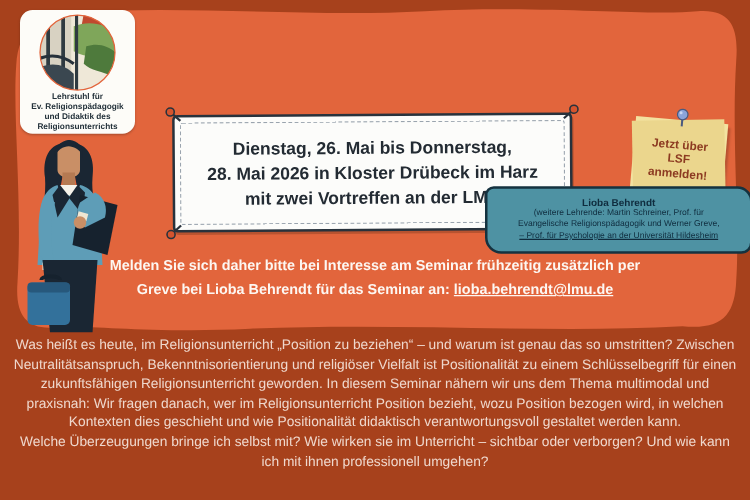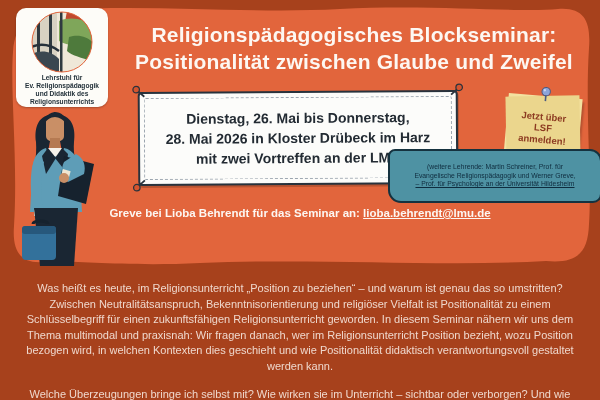--- a/index.html
+++ b/index.html
@@ -54,21 +54,21 @@
 
   
   .registration{position:absolute;left:40px;top:204px;width:520px;text-align:center;z-index:4;
     color:#FDF7F2;font-weight:bold;font-size:11.5px;line-height:19px;}
   .registration div{white-space:nowrap;}
   .registration .email{text-decoration:underline;cursor:pointer;}
 
   
   .description{position:absolute;left:8px;top:269px;width:584px;text-align:center;
     color:#EFD8CD;font-size:11px;line-height:15.6px;z-index:2;}
-  .description p{margin:12px;}
+  .description p{margin:0;}
 </style>
 </head>
 <body>
 
 <div class="canvas">
 
   <svg class="blob-svg" width="600" height="400" aria-hidden="true">
     <path d="M 60,10
              C 150,4 250,14 340,9
              C 430,4 520,13 558,9
@@ -104,24 +104,20 @@
       <circle cx="33" cy="31" r="30" fill="none" stroke="#E2653C" stroke-width="1"></circle>
     </svg>
     <div class="logo-lines">
       <div>Lehrstuhl für</div>
       <div>Ev. Religionspädagogik</div>
       <div>und Didaktik des</div>
       <div>Religionsunterrichts</div>
     </div>
   </div>
 
-  <h1 class="title" style="margin:0;">
-    <div>Religionspädagogisches Blockseminar:</div>
-    <div>Positionalität zwischen Glaube und Zweifel</div>
-  </h1>
 
   <div class="sign">
     <svg class="pin tl" viewBox="0 0 20 20">
       <line x1="5" y1="5" x2="14" y2="13" stroke="#28323C" stroke-width="2"></line>
       <circle cx="5" cy="5" r="3.6" fill="#D4542E" stroke="#28323C" stroke-width="1.4"></circle>
     </svg>
     <svg class="pin tr" viewBox="0 0 20 20">
       <line x1="5" y1="5" x2="14" y2="13" stroke="#28323C" stroke-width="2"></line>
       <circle cx="5" cy="5" r="3.6" fill="#D4542E" stroke="#28323C" stroke-width="1.4"></circle>
     </svg>
@@ -145,20 +141,21 @@
       <line x1="7" y1="7" x2="7" y2="15" stroke="#4A5A80" stroke-width="1.6"></line>
       <circle cx="7" cy="5.5" r="4.2" fill="#8CA4DA" stroke="#4A5A80" stroke-width="1"></circle>
       <circle cx="5.6" cy="4.2" r="1.2" fill="#C9D6F2"></circle>
     </svg>
     <div>Jetzt über</div>
     <div>LSF</div>
     <div>anmelden!</div>
   </div>
 
   <div class="tealbox">
+    <div class="name">Lioba Behrendt</div>
     <div>(weitere Lehrende: Martin Schreiner, Prof. für</div>
     <div>Evangelische Religionspädagogik und Werner Greve,</div>
     <div class="underlined">– Prof. für Psychologie an der Universität Hildesheim</div>
   </div>
 
   <svg class="woman" width="106" height="154" viewBox="0 0 106 154">
 
     <path d="M47,2 C30,2 26,16 28,30 C29,44 26,58 24,70 L36,74 L40,40 Z" fill="#1A2633"></path>
     <path d="M47,2 C64,2 68,16 66,30 C65,42 68,52 70,60 L58,64 L54,40 Z" fill="#1A2633"></path>
 
@@ -185,20 +182,21 @@
     <path d="M27,104 L35,104 L34,114 L28,114 Z" fill="#C98F66"></path>
 
     <path d="M26,96 L70,96 L66,154 L32,154 Z" fill="#1A2633"></path>
 
     <path d="M25,112 C25,108 40,108 40,112" stroke="#16222E" stroke-width="3" fill="none"></path>
     <rect x="14" y="114" width="34" height="34" rx="4" fill="#33719B"></rect>
     <rect x="14" y="114" width="34" height="8" rx="3" fill="#27587C"></rect>
   </svg>
 
   <div class="registration">
+    <div>Melden Sie sich daher bitte bei Interesse am Seminar frühzeitig zusätzlich per</div>
     <div><span>Greve bei Lioba Behrendt für das Seminar an: </span><span class="email">lioba.behrendt@lmu.de</span></div>
   </div>
 
   <div class="description">
     <p>Was heißt es heute, im Religionsunterricht „Position zu beziehen“ – und warum ist genau das so umstritten? Zwischen Neutralitätsanspruch, Bekenntnisorientierung und religiöser Vielfalt ist Positionalität zu einem Schlüsselbegriff für einen zukunftsfähigen Religionsunterricht geworden. In diesem Seminar nähern wir uns dem Thema multimodal und praxisnah: Wir fragen danach, wer im Religionsunterricht Position bezieht, wozu Position bezogen wird, in welchen Kontexten dies geschieht und wie Positionalität didaktisch verantwortungsvoll gestaltet werden kann.</p>
     <p>Welche Überzeugungen bringe ich selbst mit? Wie wirken sie im Unterricht – sichtbar oder verborgen? Und wie kann ich mit ihnen professionell umgehen?</p>
   </div>
 
 </div>
 

